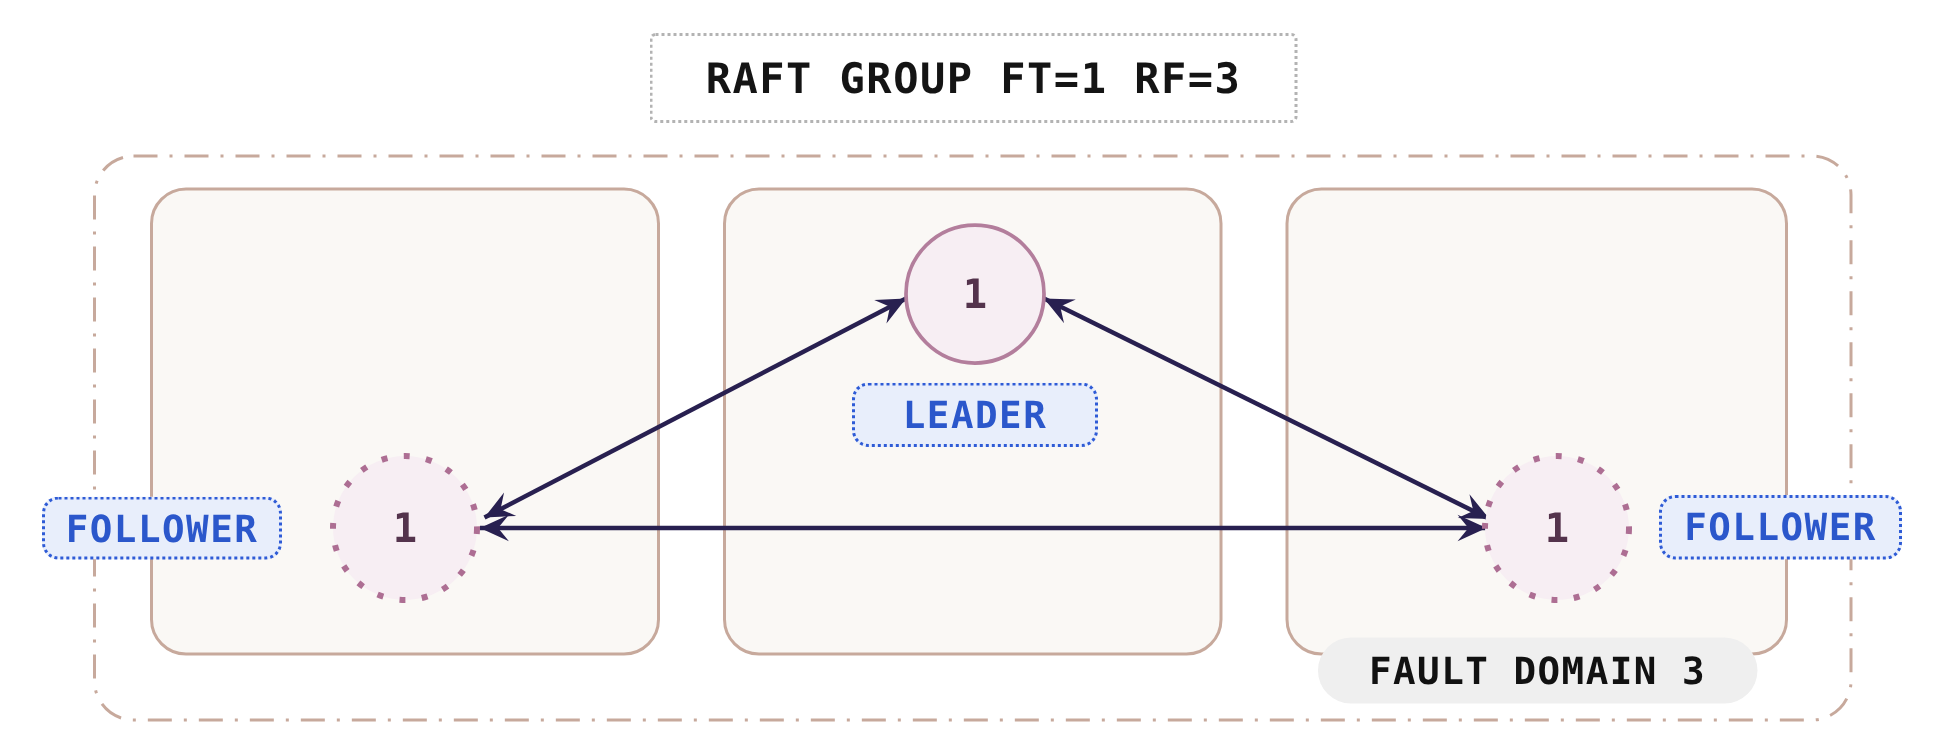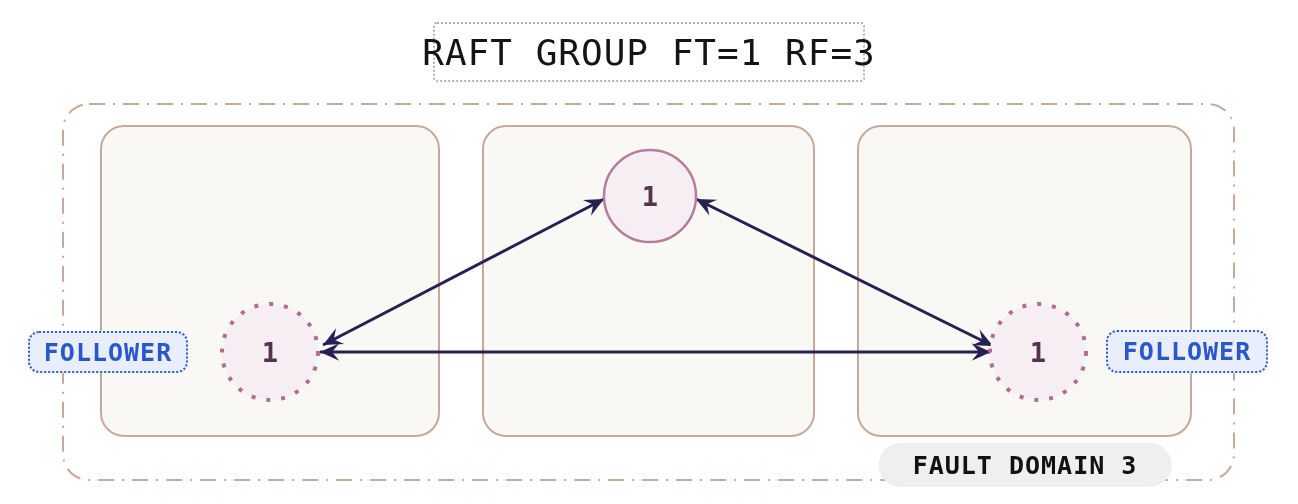--- a/index.html
+++ b/index.html
@@ -22,21 +22,21 @@
   }
   html,body{margin:0;padding:0;background:var(--canvas_bg);}
   .canvas{
     position:relative;width:1298px;height:504px;background:var(--canvas_bg);
     font-family:"DejaVu Sans Mono","Liberation Mono",monospace;overflow:hidden;
   }
   .title-box{
     position:absolute;left:433px;top:22px;width:432px;height:60px;
     border:2px dotted var(--title_border);border-radius:4px;background:var(--canvas_bg);
     display:flex;align-items:center;justify-content:center;
-    font-size:36px;font-weight:400;color:var(--title_text);letter-spacing:1px;
+    font-size:28px;font-weight:700;color:var(--title_text);letter-spacing:1px;
     z-index:3;box-sizing:border-box;white-space:nowrap;
   }
   .domain-box{
     position:absolute;top:125px;height:312px;background:var(--domain_fill);
     border:2px solid var(--domain_border);border-radius:24px;z-index:1;box-sizing:border-box;
   }
   #domain-box-1{left:100px;width:340px;}
   #domain-box-2{left:482px;width:333px;}
   #domain-box-3{left:857px;width:335px;}
   .svg-layer{position:absolute;left:0;top:0;z-index:2;}
@@ -63,21 +63,21 @@
   #follower-2-badge{left:1106px;top:330px;width:162px;height:43px;}
   .domain-label{
     position:absolute;top:425px;height:44px;transform:translateX(-50%);
     display:flex;align-items:center;justify-content:center;padding:0 34px;
     background:var(--pill_fill);border-radius:22px;
     font-size:25px;font-weight:700;color:var(--pill_text);letter-spacing:1px;
     z-index:3;box-sizing:border-box;white-space:nowrap;
   }
   #domain-label-1{left:272px;}
   #domain-label-2{left:649px;}
-  #domain-label-3{left:1025px;margin-top:18px;}
+  #domain-label-3{left:1025px;}
 </style>
 </head>
 <body>
 
 <div class="canvas">
 
   <div class="title-box">
     <span>RAFT GROUP FT=1 RF=3</span>
   </div>
 
@@ -100,18 +100,19 @@
 
     <circle class="leader-circle" cx="650" cy="196" r="46"></circle>
     <circle class="follower-circle" cx="270" cy="352" r="48" stroke-dasharray="4 11"></circle>
     <circle class="follower-circle" cx="1038" cy="352" r="48" stroke-dasharray="4 11"></circle>
   </svg>
 
   <div class="node-value" id="leader-value">1</div>
   <div class="node-value" id="follower-1-value">1</div>
   <div class="node-value" id="follower-2-value">1</div>
 
+  <div class="role-badge" id="leader-badge">LEADER</div>
   <div class="role-badge" id="follower-1-badge">FOLLOWER</div>
   <div class="role-badge" id="follower-2-badge">FOLLOWER</div>
 
   <div class="domain-label" id="domain-label-3">FAULT DOMAIN 3</div>
 
 </div>
 
 </body></html>

